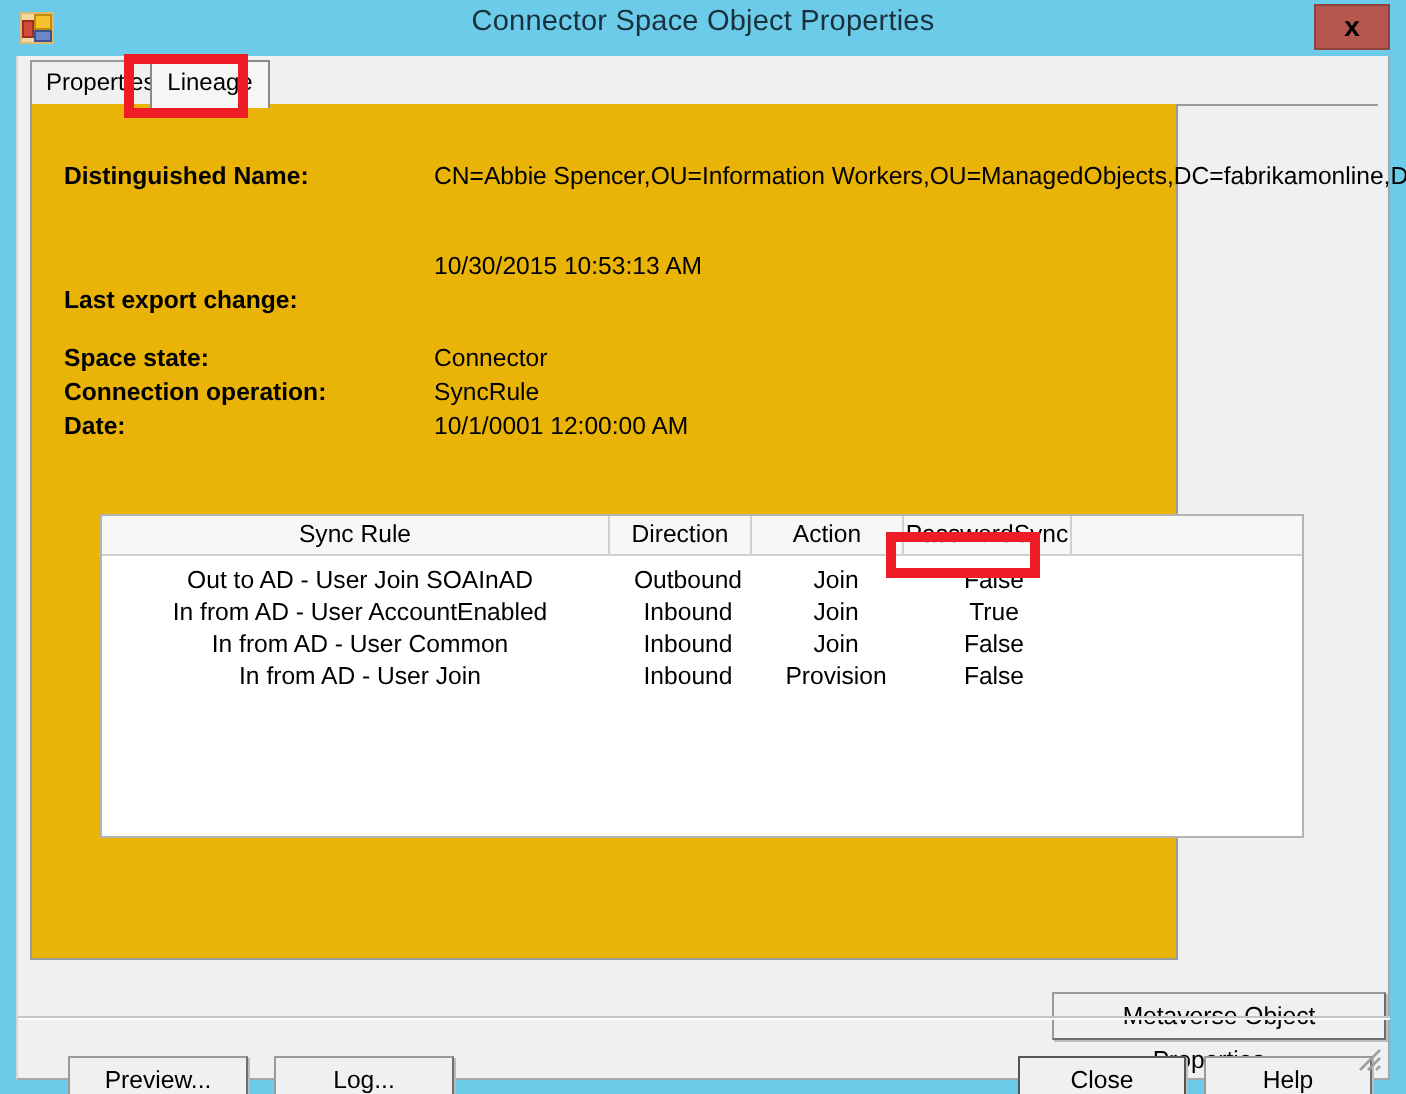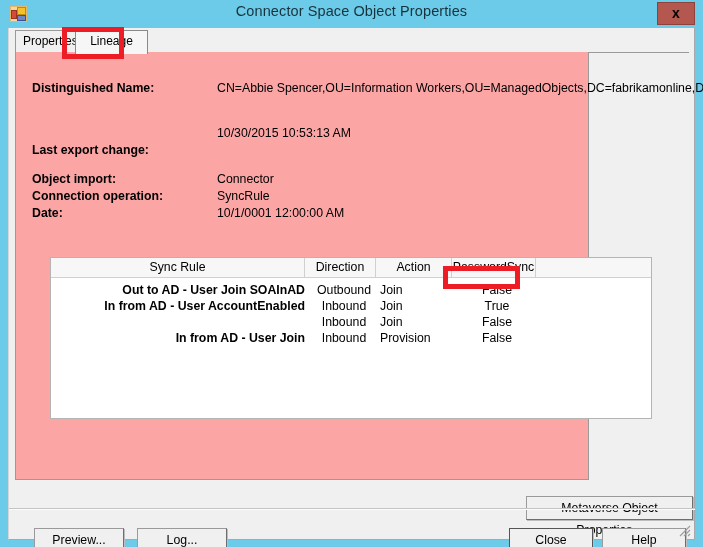--- a/index.html
+++ b/index.html
@@ -96,21 +96,21 @@
     text-align: center;
     cursor: pointer;
     padding: 0 7px;
   }
   #tab-properties {
     left: 6px;
     width: 62px;
   }
   #tab-lineage {
     left: 66px;
-    width: 73px;
+    width: 60px;
     background: #f6f6f6;
     border-color: #8a8a8a;
     z-index: 4;
     height: 24px;
   }
   #tabline {
     position: absolute;
     left: 6px;
     top: 24px;
     width: 674px;
@@ -119,21 +119,21 @@
   }
 
   
   #tabpage {
     position: absolute;
     left: 6px;
     top: 24px;
     width: 574px;
     height: 428px;
     box-sizing: border-box;
-    background: #fca5a5;
+    background: #eab308;
     border: 1px solid #9a9a9a;
     border-top: none;
   }
 
   
   .field-label {
     position: absolute;
     font-size: 12.3px;
     font-weight: bold;
     color: #000000;
@@ -187,23 +187,23 @@
     position: absolute;
     top: 0;
     height: 16px;
     line-height: 16px;
     font-size: 12.3px;
     color: #000;
     box-sizing: border-box;
     white-space: nowrap;
     overflow: hidden;
   }
-  .gc-rule   { left: 4px;   width: 250px; text-align: right; font-weight: bold; }
+  .gc-rule   { left: 4px;   width: 250px; text-align: center; }
   .gc-dir    { left: 258px; width: 70px;  text-align: center; }
-  .gc-act    { left: 329px; width: 76px;  }
+  .gc-act    { left: 329px; width: 76px;  text-align: center; }
   .gc-pwd    { left: 406px; width: 80px;  text-align: center; }
 
   
   .win-button {
     position: absolute;
     box-sizing: border-box;
     background: #f0f0f0;
     border: 1px solid #9a9a9a;
     border-right-color: #6e6e6e;
     border-bottom-color: #6e6e6e;
@@ -303,21 +303,21 @@
     <div id="tabpage">
 
       <div class="field-label lbl-col" style="top:29px">Distinguished Name:</div>
       <div class="field-value val-col" style="top:29px">CN=Abbie Spencer,OU=Information Workers,OU=ManagedObjects,DC=fabrikamonline,DC=com</div>
 
       <div class="field-value val-col" style="top:74px">10/30/2015 10:53:13 AM</div>
 
       <div class="field-label lbl-col" style="top:91px">Last export change:</div>
       <div class="field-value val-col" style="top:91px"></div>
 
-      <div class="field-label lbl-col" style="top:120px">Object import:</div>
+      <div class="field-label lbl-col" style="top:120px">Space state:</div>
       <div class="field-value val-col" style="top:120px">Connector</div>
 
       <div class="field-label lbl-col" style="top:137px">Connection operation:</div>
       <div class="field-value val-col" style="top:137px">SyncRule</div>
 
       <div class="field-label lbl-col" style="top:154px">Date:</div>
       <div class="field-value val-col" style="top:154px">10/1/0001 12:00:00 AM</div>
 
       <div id="grid">
         <div id="grid-header">
@@ -336,20 +336,21 @@
         </div>
 
         <div class="grid-row">
           <div class="gc gc-rule">In from AD - User AccountEnabled</div>
           <div class="gc gc-dir">Inbound</div>
           <div class="gc gc-act">Join</div>
           <div class="gc gc-pwd">True</div>
         </div>
 
         <div class="grid-row">
+          <div class="gc gc-rule">In from AD - User Common</div>
           <div class="gc gc-dir">Inbound</div>
           <div class="gc gc-act">Join</div>
           <div class="gc gc-pwd">False</div>
         </div>
 
         <div class="grid-row">
           <div class="gc gc-rule">In from AD - User Join</div>
           <div class="gc gc-dir">Inbound</div>
           <div class="gc gc-act">Provision</div>
           <div class="gc gc-pwd">False</div>

